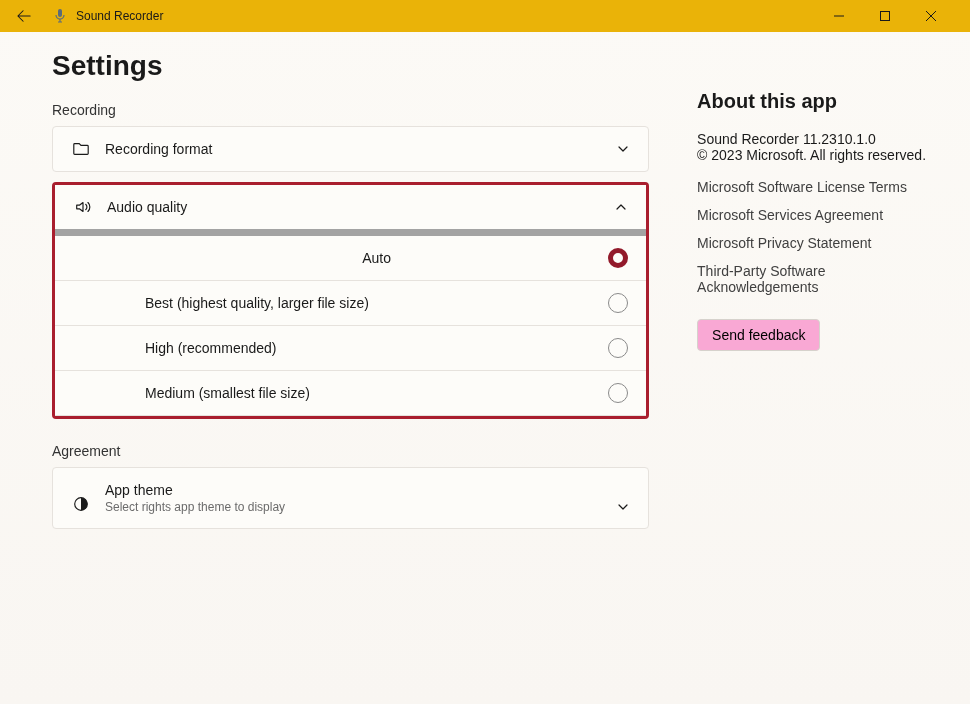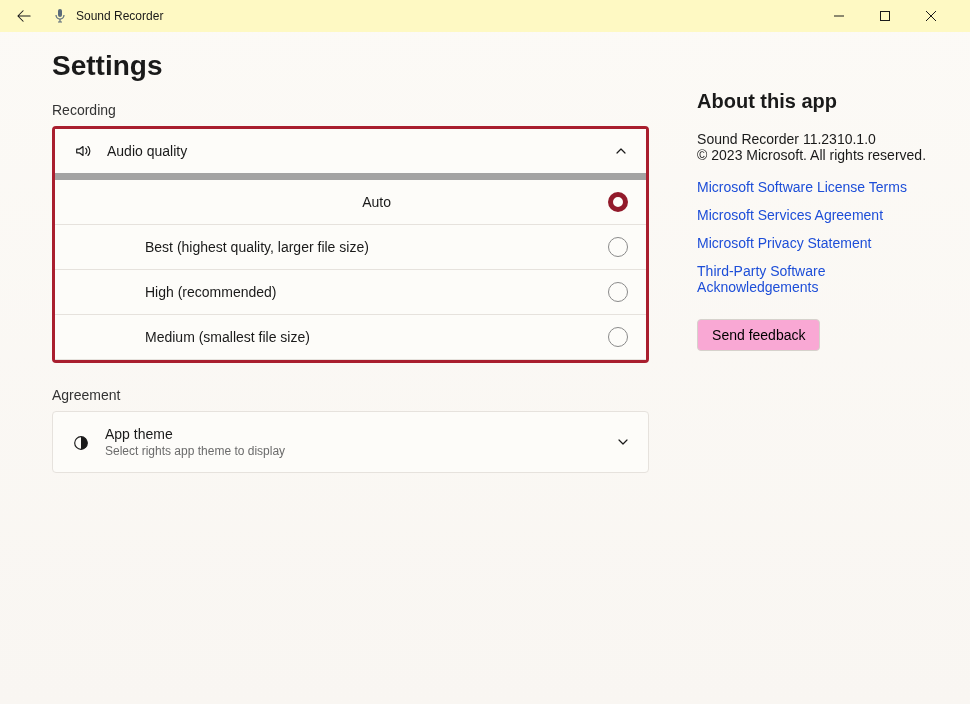--- a/index.html
+++ b/index.html
@@ -9,21 +9,21 @@
     font-family: "Segoe UI", -apple-system, sans-serif;
     background: linear-gradient(180deg, #fcfaf6 0%, #f9f6f2 100%);
     color: #1a1a1a;
     overflow: hidden;
   }
   .titlebar {
     display: flex;
     align-items: center;
     height: 32px;
     padding: 0 16px 0 8px;
-    background: #fef9c3;
+    background: #eab308;
   }
   .tb-back {
     width: 32px; height: 32px;
     display: flex; align-items: center; justify-content: center;
     cursor: pointer;
   }
   .tb-appicon {
     width: 16px; height: 16px;
     margin: 0 8px 0 12px;
     display: flex; align-items: center; justify-content: center;
@@ -123,21 +123,21 @@
     border: 1.5px solid #8a8a8a;
     background: #fdfcf9;
   }
   .radio.selected {
     border: 5px solid #921a2b;
     background: #fdfcf9;
   }
   .appearance-section {
     margin-top: 4px;
   }
-  .card-multi .card-head { align-items: center; padding-top: 14px; padding-bottom: 14px; }
+  .card-multi .card-head { align-items: flex-end; padding-top: 14px; padding-bottom: 14px; }
   .card-multi .card-icon { margin-top: 2px; }
   .card-multi .titles { flex: 1; }
   .card-multi .titles .primary { font-size: 14px; }
   .card-multi .titles .secondary { font-size: 12px; color: #6b6b6b; margin-top: 2px; }
   .aside {
     margin-left: 48px;
     padding-top: 40px;
     width: 250px;
   }
   .aside h2 {
@@ -150,21 +150,21 @@
     color: #1a1a1a;
   }
   .aside .copyright {
     font-size: 14px;
     color: #1a1a1a;
     margin-bottom: 16px;
   }
   .aside .link {
     display: block;
     font-size: 14px;
-    color: #1d4ed8;
+    color: #404040;
     margin-bottom: 12px;
     cursor: pointer;
     text-decoration: none;
   }
   .feedback-btn {
     display: inline-block;
     margin-top: 12px;
     padding: 7px 14px;
     border: 1px solid #d6d2cc;
     border-radius: 4px;
@@ -209,20 +209,35 @@
     </div>
   </div>
 </div>
 
 <div class="content">
   <div class="main">
     <h1 class="page-title">Settings</h1>
 
     <div class="section-header">Recording</div>
 
+    <div class="card">
+      <div class="card-head">
+        <span class="card-icon">
+          <svg width="18" height="18" viewBox="0 0 20 20">
+              <path d="M2 5a1 1 0 0 1 1-1h5l2 2h7a1 1 0 0 1 1 1v8a1 1 0 0 1-1 1H3a1 1 0 0 1-1-1V5z" fill="none" stroke="#1a1a1a" stroke-width="1.3"></path>
+            </svg>
+        </span>
+        <span class="card-label">Recording format</span>
+        <span class="card-chevron">
+          <svg width="12" height="12" viewBox="0 0 12 12">
+              <path d="M2 4l4 4 4-4" stroke="#1a1a1a" stroke-width="1.2" fill="none" stroke-linecap="round" stroke-linejoin="round"></path>
+            </svg>
+        </span>
+      </div>
+    </div>
 
     <div class="highlighted">
       <div class="card">
         <div class="card-head">
           <span class="card-icon">
             <svg width="18" height="18" viewBox="0 0 20 20">
               <path d="M3 8v4h3l4 3V5L6 8H3z" fill="none" stroke="#1a1a1a" stroke-width="1.3" stroke-linejoin="round"></path>
               <path d="M13 7a4 4 0 0 1 0 6M15.5 5a7 7 0 0 1 0 10" fill="none" stroke="#1a1a1a" stroke-width="1.3" stroke-linecap="round"></path>
             </svg>
           </span>

